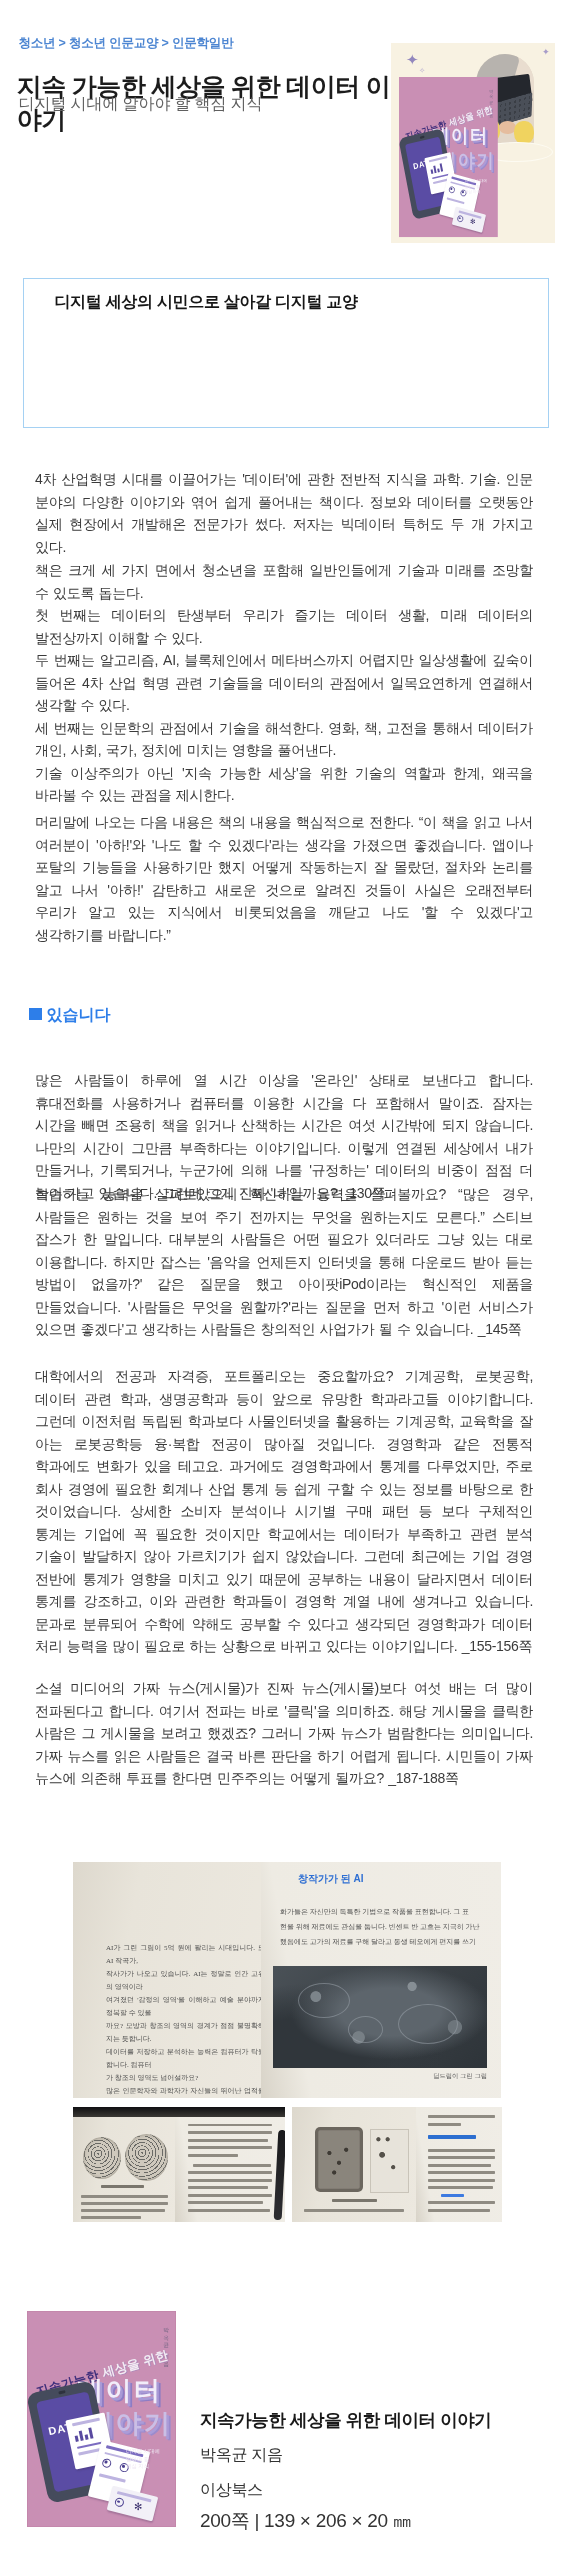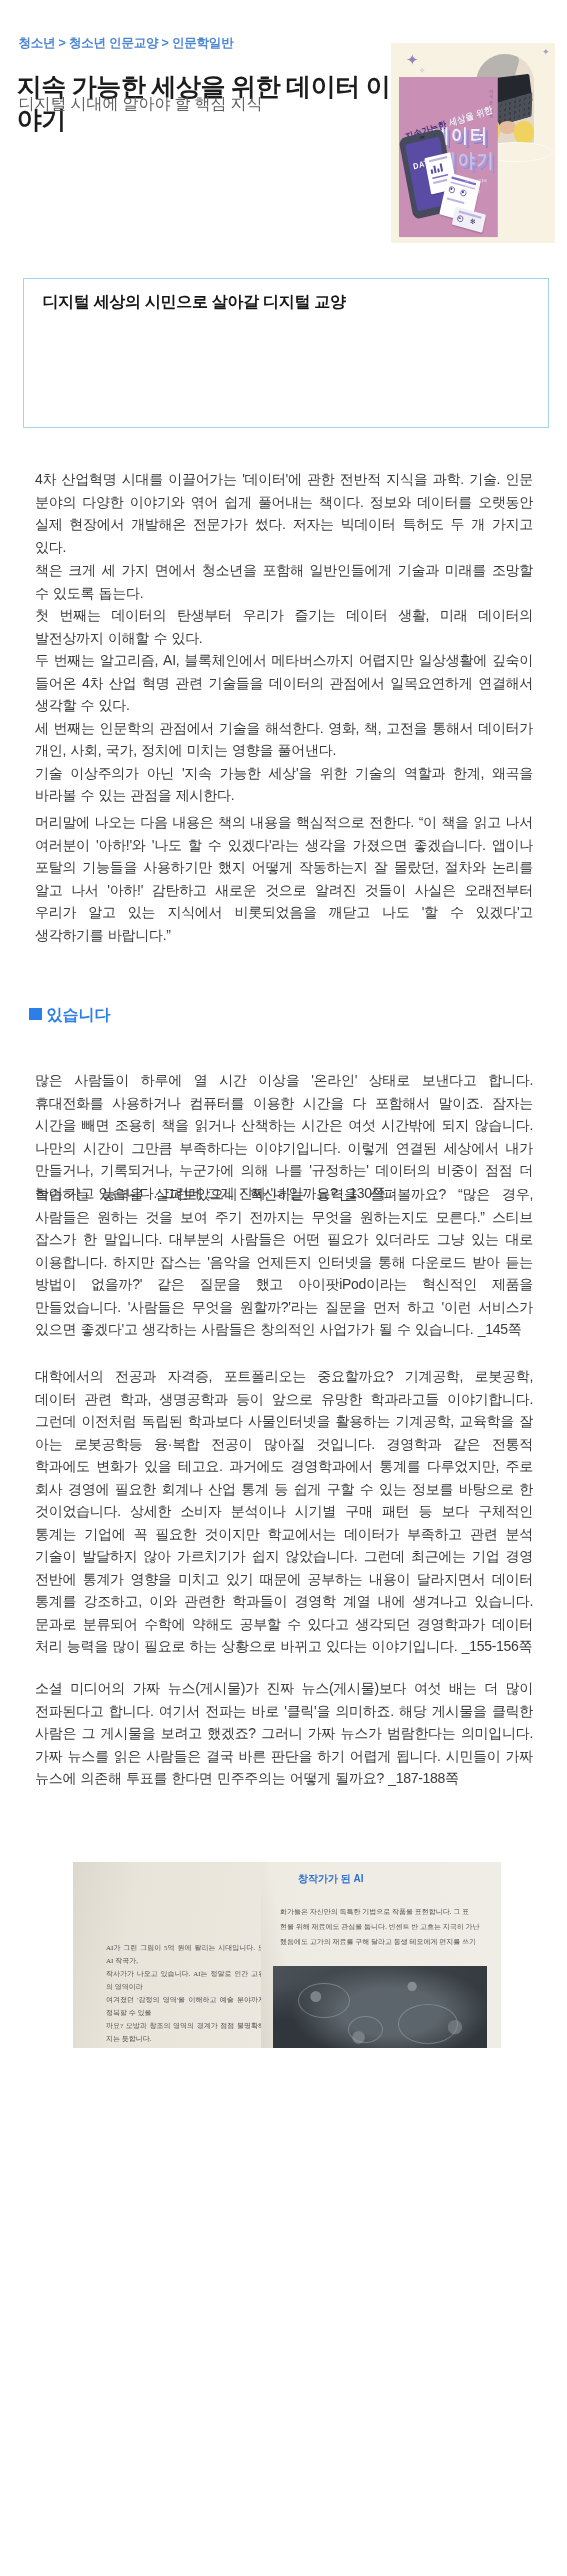--- a/index.html
+++ b/index.html
@@ -1,17 +1,17 @@
 <!DOCTYPE html>
 <html style="font-size:13.4px"><head>
 <meta charset="utf-8">
 <style>
   html,body{margin:0;padding:0;background:#ffffff;}
   body{font-family:"Liberation Sans",sans-serif;color:#3d3d3d;}
-  .page{position:relative;width:568px;height:2048px;background:#fff;overflow:hidden;}
+  .page{position:relative;width:568px;height:2576px;background:#fff;overflow:hidden;}
 
   
   .breadcrumb{position:absolute;left:18.4px;top:35px;font-size:12.5px;font-weight:700;color:#4d86d2;letter-spacing:-0.2px;}
   .title{position:absolute;left:16.7px;top:53px;width:392px;font-family:"Liberation Serif",serif;font-size:25px;font-weight:600;color:#1c1c1c;letter-spacing:-0.4px;}
   .subtitle{position:absolute;left:18.4px;top:94px;font-family:"Liberation Serif",serif;font-size:16px;color:#5f5f5f;}
 
   .meta{position:absolute;left:18.4px;top:162px;}
   .meta-row{height:30px;}
   .meta-label{display:inline-block;width:62px;font-size:15px;font-weight:800;color:#222;text-align:justify;text-align-last:justify;vertical-align:middle;}
   .meta-value{display:inline-block;margin-left:11.7px;font-family:"Liberation Serif",serif;font-size:15px;color:#4a4a4a;vertical-align:middle;}
@@ -57,21 +57,21 @@
   .rbars i{display:block;width:3.3px;background:#594aa0;}
   .rbars i:nth-child(1){height:6.7px;} .rbars i:nth-child(2){height:10px;}
   .rbars i:nth-child(3){height:5px;} .rbars i:nth-child(4){height:11.7px;}
   .eye{display:inline-block;width:7.5px;height:7.5px;border:1.7px solid #4a3f8f;border-radius:50%;position:relative;margin:3.3px 2.5px 0 5.8px;}
   .eye::after{content:"";position:absolute;left:1.7px;top:1.7px;width:2.5px;height:2.5px;background:#4a3f8f;border-radius:50%;}
   .cv-tagline{position:absolute;left:99px;top:137px;font-size:5.4px;line-height:7.5px;color:#efe7f3;white-space:pre-line;}
   .cv-logo{position:absolute;left:107px;top:190px;font-size:10px;color:#3f3470;}
 
   
   .intro-box{position:absolute;left:23.4px;top:278px;width:526px;height:150px;border:0.8px solid #a5d1f3;box-sizing:border-box;}
-  .intro-box-title{position:absolute;left:18px;top:13.4px;font-size:16px;font-weight:800;color:#161616;letter-spacing:-0.3px;}
+  .intro-box-title{position:absolute;left:30px;top:13.4px;font-size:16px;font-weight:800;color:#161616;letter-spacing:-0.3px;}
   .intro-box-lines{position:absolute;left:16.7px;top:45px;font-size:14px;line-height:21px;color:#3a3a3a;white-space:pre-line;letter-spacing:-0.3px;}
 
   
   .para{position:absolute;left:35px;width:498px;font-size:14px;line-height:22.5px;color:#3a3a3a;text-align:justify;white-space:pre-line;letter-spacing:-0.3px;word-break:keep-all;word-spacing:0.8px;}
   .p1{top:468px;} .p2{top:559px;} .p3{top:811px;}
   .excerpt-header{position:absolute;left:29px;top:1005px;font-size:16px;font-weight:800;color:#2d7ee9;}
   .excerpt-header .sq{display:inline-block;width:12.5px;height:12.5px;background:#2d7ee9;margin-right:5px;}
   .e1{top:1025px;margin-top:44px;} .e2{top:1183px;} .e3{top:1365px;} .e4{top:1677px;}
 
   

